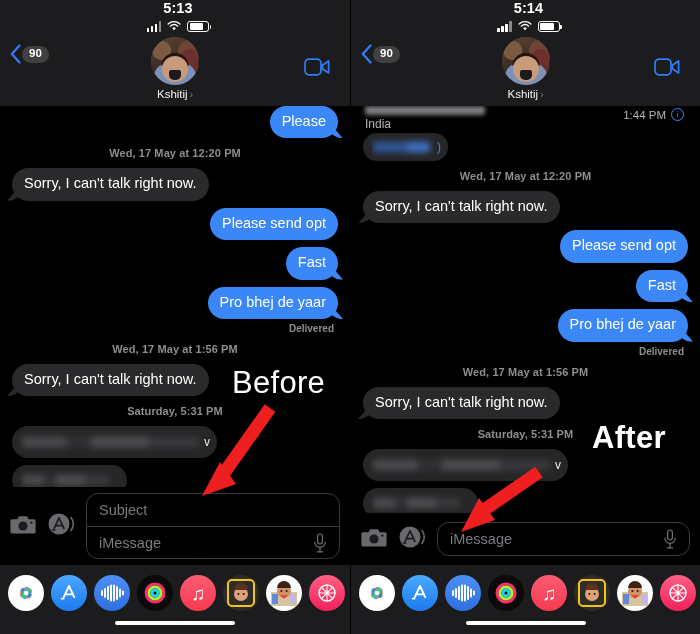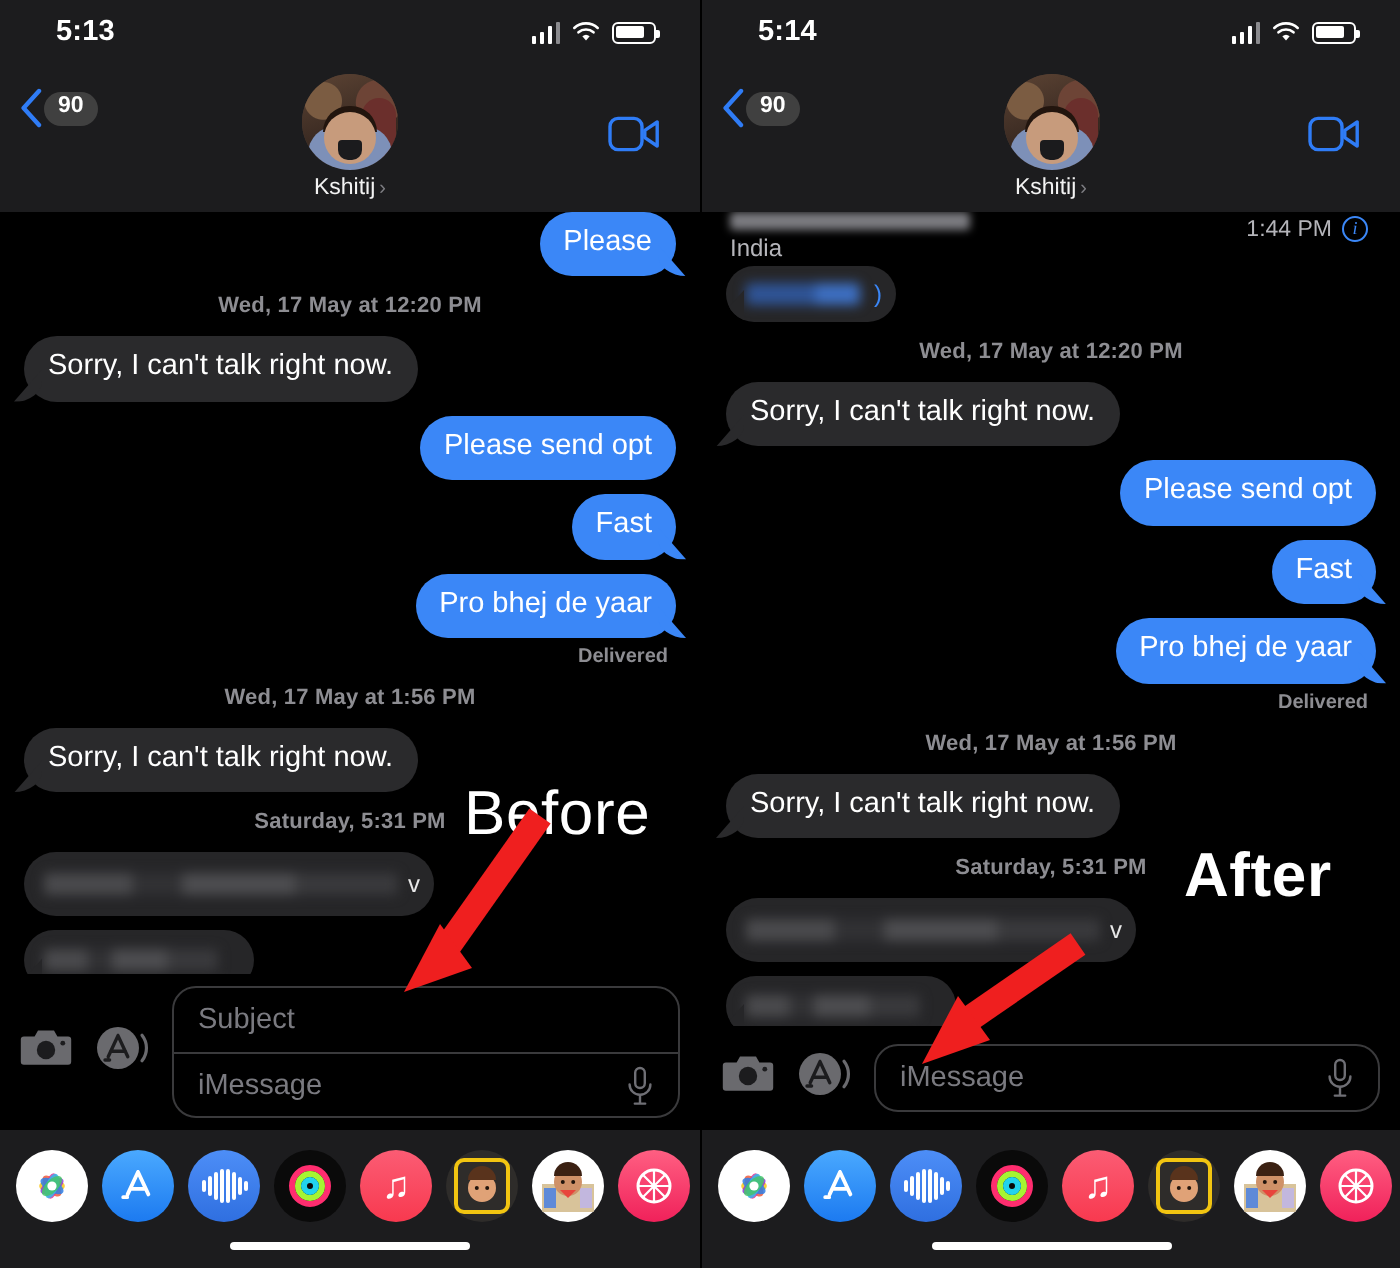--- a/index.html
+++ b/index.html
@@ -20,21 +20,21 @@
   }
   .phone.right{ border-left:1px solid #000; }
 
   
   .statusbar{
     height:32px;
     background:#1c1c1e;
     display:flex; align-items:center;
     justify-content:space-between;
     padding:0 22px 0 28px;
-    position:relative; z-index:5;
+    position:relative; z-index:5;flex-direction:column;
   }
   .status-time{
     color:#fff; font-size:14.5px; font-weight:bold;
     letter-spacing:.1px;
   }
   .status-right{ display:flex; align-items:center; gap:6px; }
   .sig{ display:flex; align-items:flex-end; gap:1.5px; height:11px; }
   .sig i{ display:block; width:2.5px; background:#fff; border-radius:.5px; }
   .sig i:nth-child(1){ height:4px; }
   .sig i:nth-child(2){ height:6px; }
@@ -684,21 +684,21 @@
             <svg width="22" height="22" viewBox="0 0 22 22">
               <circle cx="11" cy="11" r="8" stroke="#fff" stroke-width="1.5" fill="none"></circle>
               <path d="M3 11h16M11 3v16M5.4 5.4l11.2 11.2M16.6 5.4 5.4 16.6" stroke="#fff" stroke-width="1.1"></path>
             </svg>
           </div>
     </div>
     <div class="home-ind"></div>
   </div>
    </div>
     <div style="position:absolute;inset:0;pointer-events:none;">
-      <div class="anno-label" style="left:232px;top:365px;margin-top:24px;">Before</div>
+      <div class="anno-label" style="left:232px;top:365px;">Before</div>
           <div class="anno-arrow" style="left:196px;top:402px;"><svg width="82" height="100" viewBox="0 0 82 100">
           <g transform="">
             <path d="M74 6 L26 74" stroke="#ef1f1f" stroke-width="13" stroke-linecap="butt"></path>
             <path d="M6 94 L40 82 L24 60 Z" fill="#ef1f1f"></path>
           </g>
         </svg></div>
     </div>
     <div style="position:absolute;inset:0;pointer-events:none;">
       <div class="anno-label" style="left:592px;top:420px;font-weight:bold;">After</div>
           <div class="anno-arrow" style="left:455px;top:466px;"><svg width="92" height="72" viewBox="0 0 92 72">

